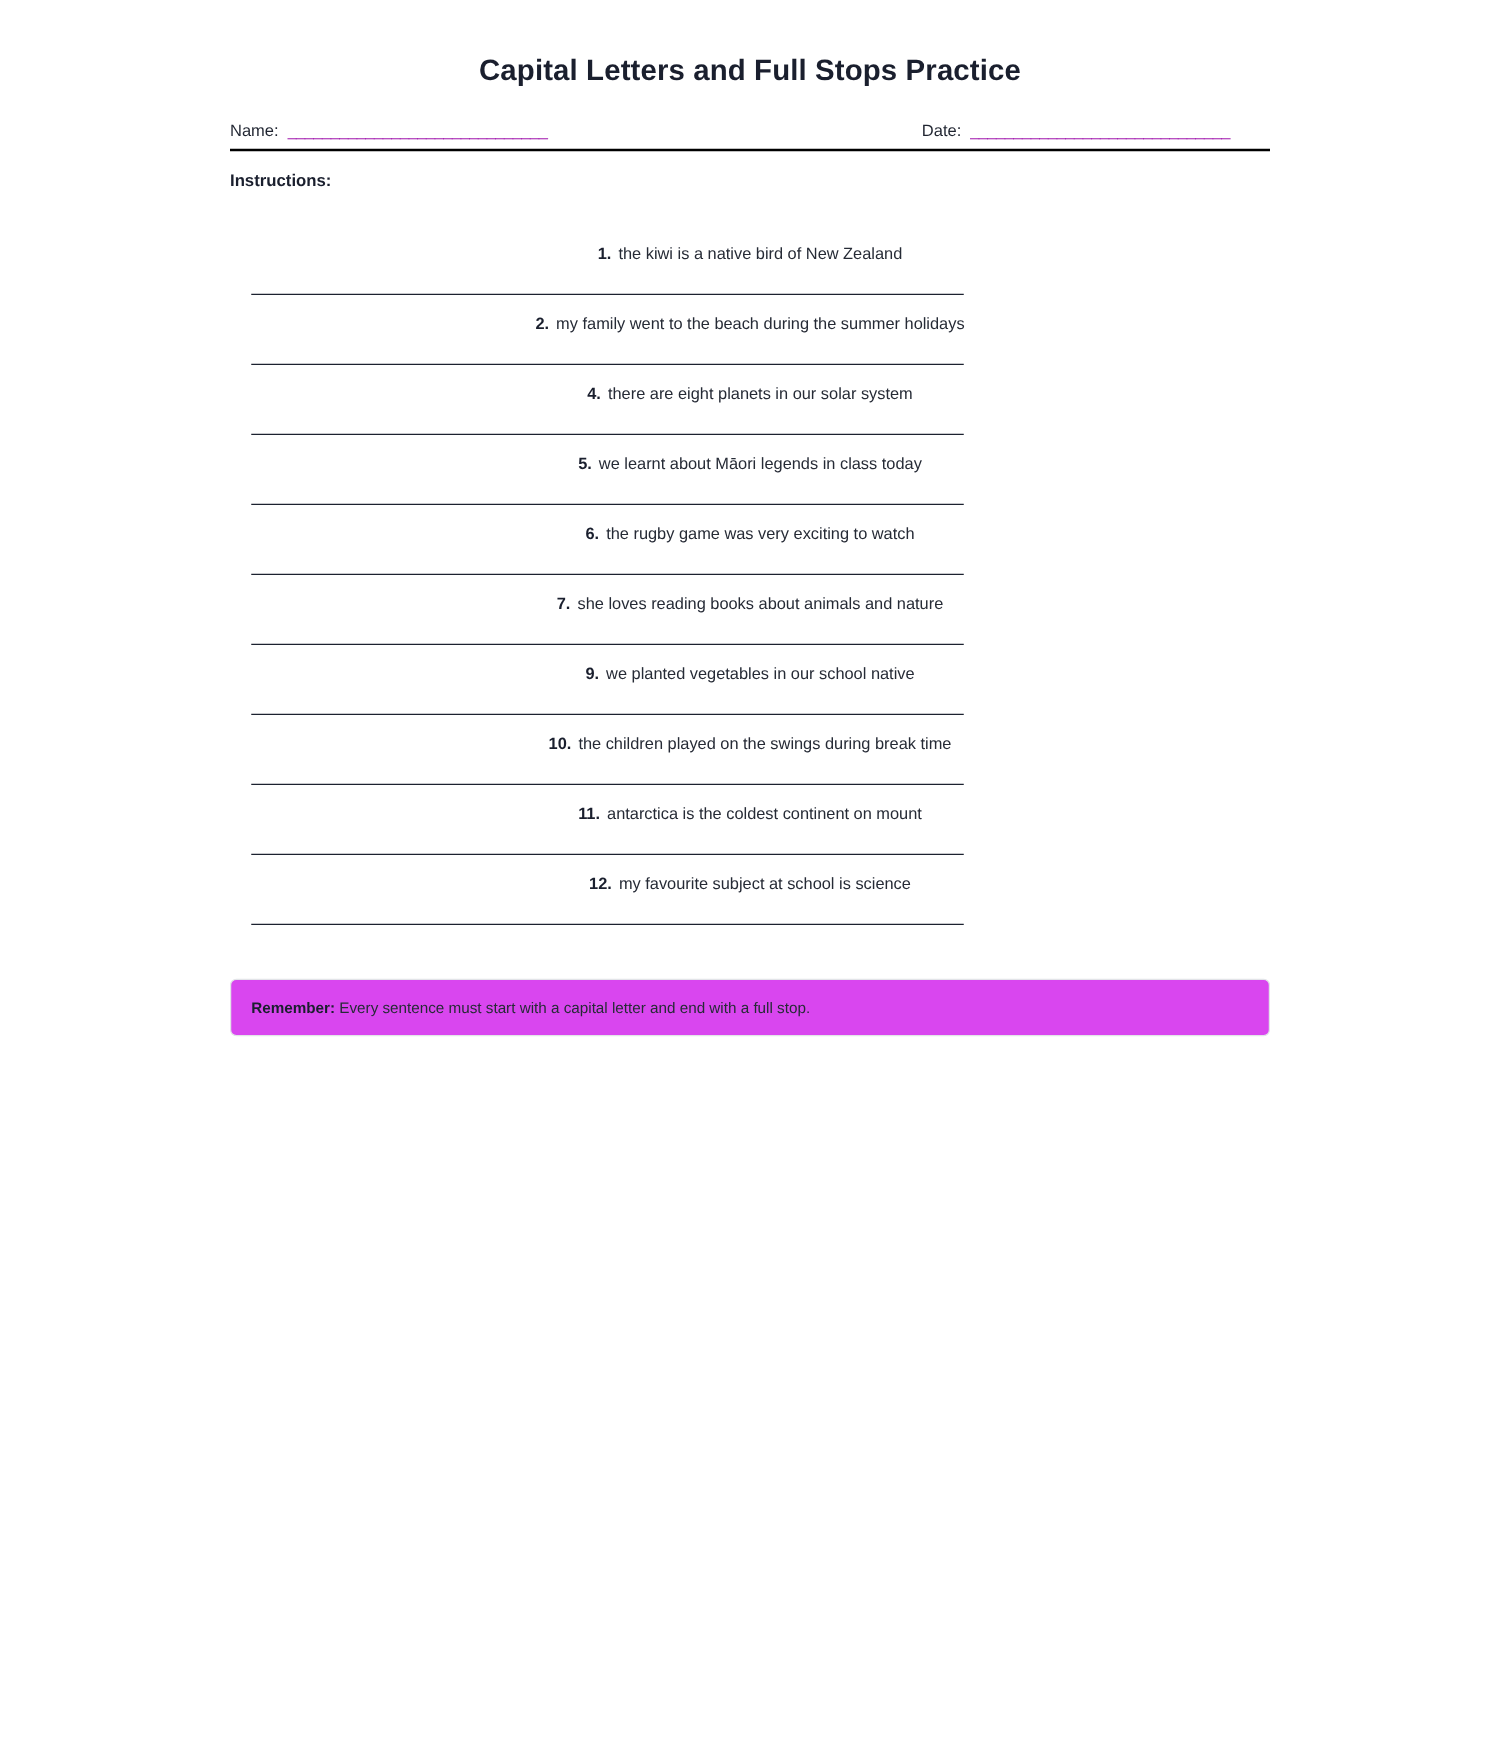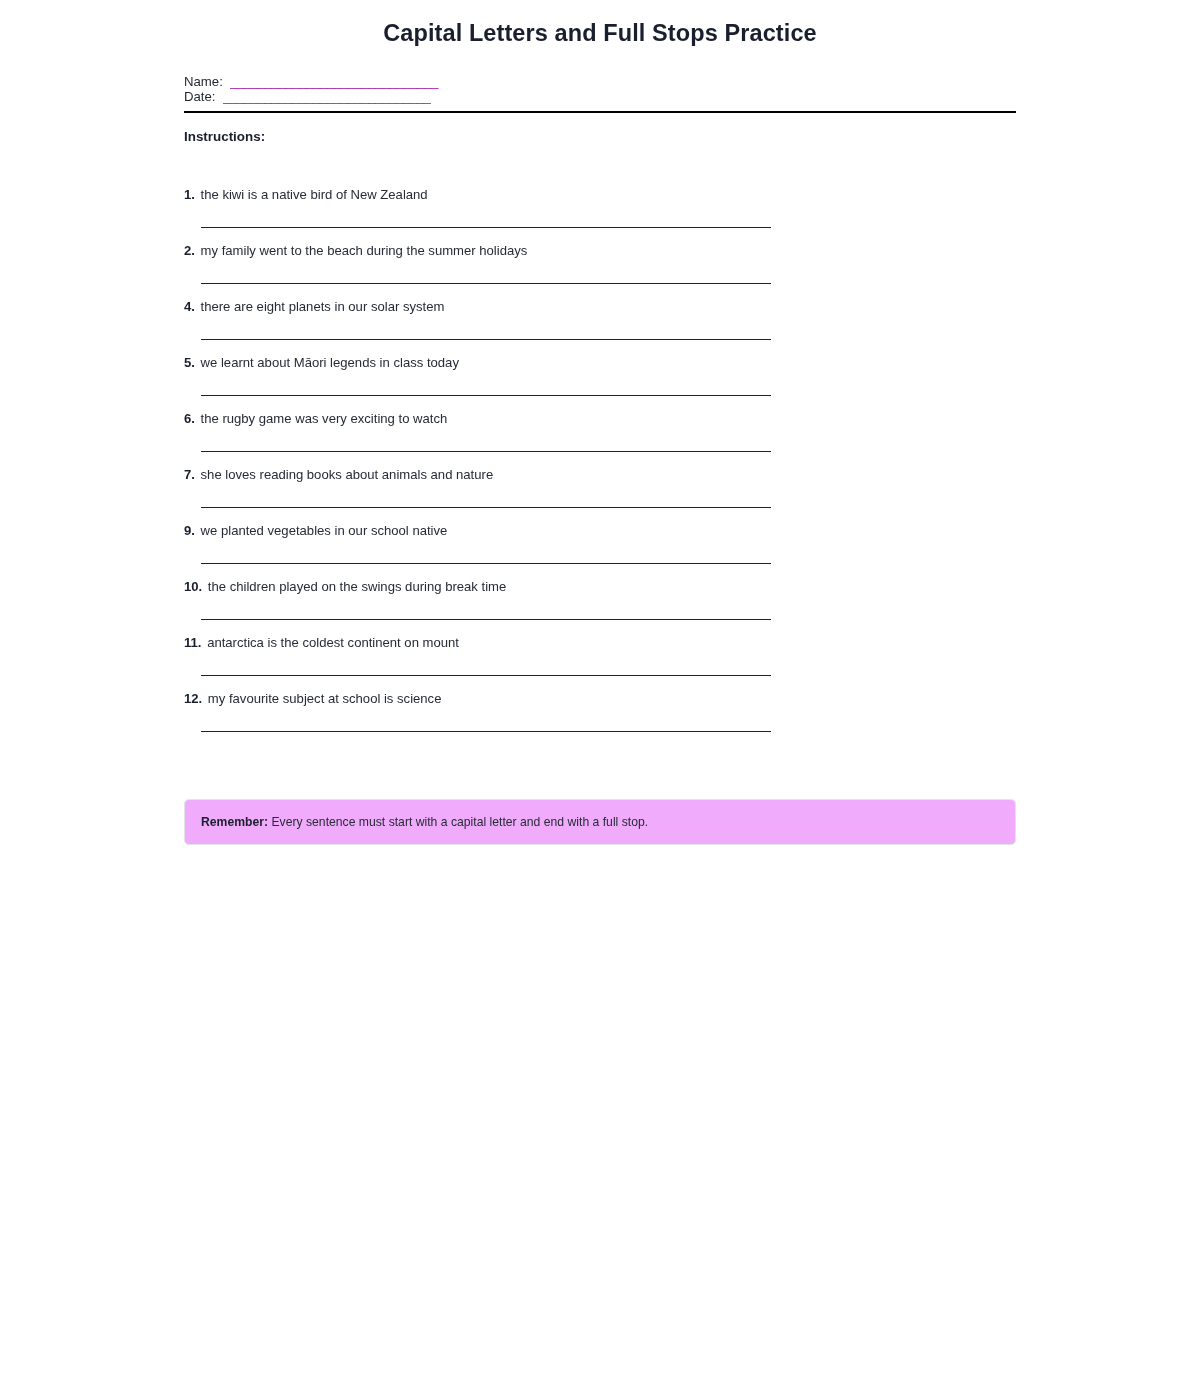--- a/index.html
+++ b/index.html
@@ -19,45 +19,44 @@
     width: 1200px;
     height: 1400px;
     box-sizing: border-box;
     padding: 0;
     position: relative;
   }
 
   .sheet {
     margin: 0 auto;
     width: 832px;           
-    padding-top: 16px;
+    padding-top: 39px;
   }
 
   
   .worksheet-title {
     font-size: 23.5px;
     font-weight: bold;
     text-align: center;
     color: #1a1f2e;
     letter-spacing: 0.1px;
     margin: 0 0 0 0;
     line-height: 34px;
   }
 
   
   .namedate {
     display: flex;
     justify-content: space-between;
-    align-items: flex-start;
+    align-items: center;
     margin-top: 24px;
     font-size: 13.2px;
     color: #1f2430;
     padding-bottom: 7px;
     border-bottom: 2px solid #000000;
-    flex-direction: column;
   }
   .field {
     display: flex;
     align-items: baseline;
     white-space: nowrap;
   }
   .field-label {
     font-size: 13.2px;
     color: #1f2430;
   }
@@ -86,20 +85,21 @@
     color: #262b36;
     max-width: 800px;
   }
 
   
   .items {
     margin-top: 28px;
   }
   .item {
     margin-bottom: 0;
+    text-align: center;
   }
   .item-text {
     font-size: 13.1px;
     line-height: 19px;
     color: #262b36;
     padding-top: 13px;
   }
   .item-num {
     font-weight: bold;
     color: #1a1f2e;
@@ -108,22 +108,22 @@
   .answer-line {
     height: 0;
     border-bottom: 1.4px solid #1c2230;
     margin-left: 17px;
     width: 570px;
     margin-top: 23px;
   }
 
   
   .remember-box {
-    margin-top: 67px;
-    background: #f0abfc;
+    margin-top: 43px;
+    background: #d946ef;
     border: 1px solid #e2e4e8;
     border-radius: 5px;
     padding: 13px 16px;
     font-size: 12.2px;
     line-height: 18px;
     color: #262b36;
   }
   .remember-label {
     font-weight: bold;
     color: #1a1f2e;

